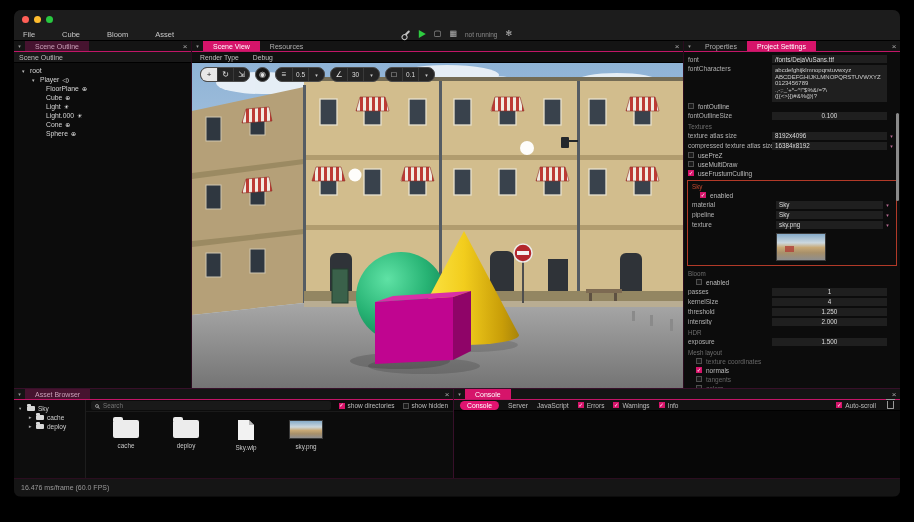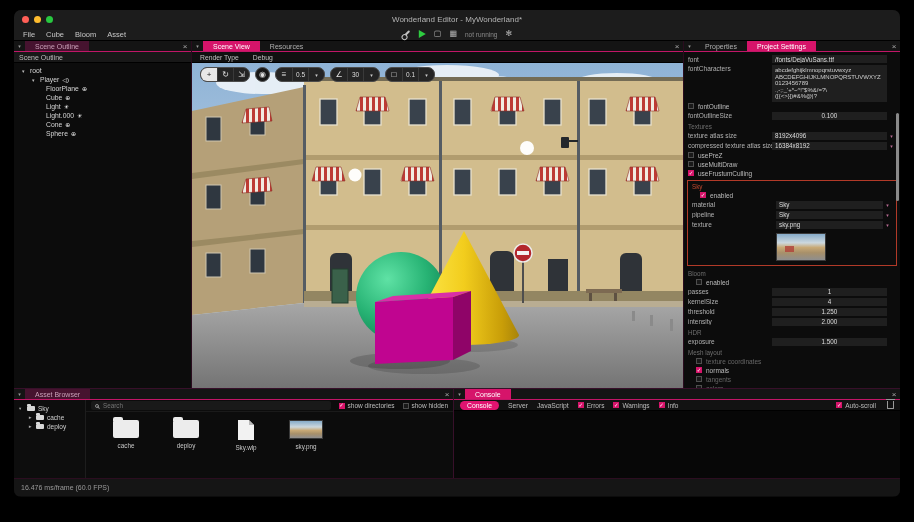--- a/index.html
+++ b/index.html
@@ -7,21 +7,21 @@
     font-family:"Liberation Sans", sans-serif; }
   .app-window { position:absolute; left:14px; top:10px; width:886px; height:487px;
     background:#0c0c0c; border-radius:7px; overflow:hidden; box-shadow:0 0 0 1px #000; }
 
   
   .titlebar { height:18px; background:#1c1c1c; display:flex; align-items:center; position:relative; }
   .traffic { display:flex; gap:5px; margin-left:8px; }
   .tl { width:7px; height:7px; border-radius:50%; }
   .tl.red{background:#ff5f57}.tl.yellow{background:#febc2e}.tl.green{background:#28c840}
   .win-title { position:absolute; left:0; right:0; text-align:center; color:#b4b4b4; font-size:8px; }
-  .menubar { height:13px; background:#1c1c1c; display:flex; align-items:center; gap:11px;
+  .menubar { height:13px; background:#1c1c1c; display:flex; align-items:center; gap:27px;
     padding-left:9px; position:relative; border-bottom:1px solid #000; }
   .menu-item { color:#c8c8c8; font-size:7.5px; }
   .run-toolbar { position:absolute; left:50%; transform:translateX(-50%); display:flex;
     align-items:center; gap:8px; }
   .rt-icon { color:#b8b8b8; font-size:8px; line-height:8px; }
   .wrench { width:9px; height:2px; background:#c0c0c0; border-radius:1px; transform:rotate(-45deg); position:relative; }
   .wrench::before { content:""; position:absolute; left:-2px; top:-1px; width:4px; height:4px;
     border:1px solid #c0c0c0; border-radius:50%; background:#1c1c1c; }
   .play { width:0; height:0; border-left:7px solid #2ecc40; border-top:4px solid transparent;
     border-bottom:4px solid transparent; }
@@ -152,21 +152,20 @@
 <body>
 
 <div class="app-window">
 
   <div class="titlebar">
     <div class="traffic">
       <span class="tl red"></span>
       <span class="tl yellow"></span>
       <span class="tl green"></span>
     </div>
-    <div class="win-title">Wonderland Editor - MyWonderland*</div>
   </div>
 
   <div class="menubar">
     <span class="menu-item">File</span>
     <span class="menu-item">Cube</span>
     <span class="menu-item">Bloom</span>
     <span class="menu-item">Asset</span>
     <div class="run-toolbar">
       <span class="wrench"></span>
       <span class="play"></span>

